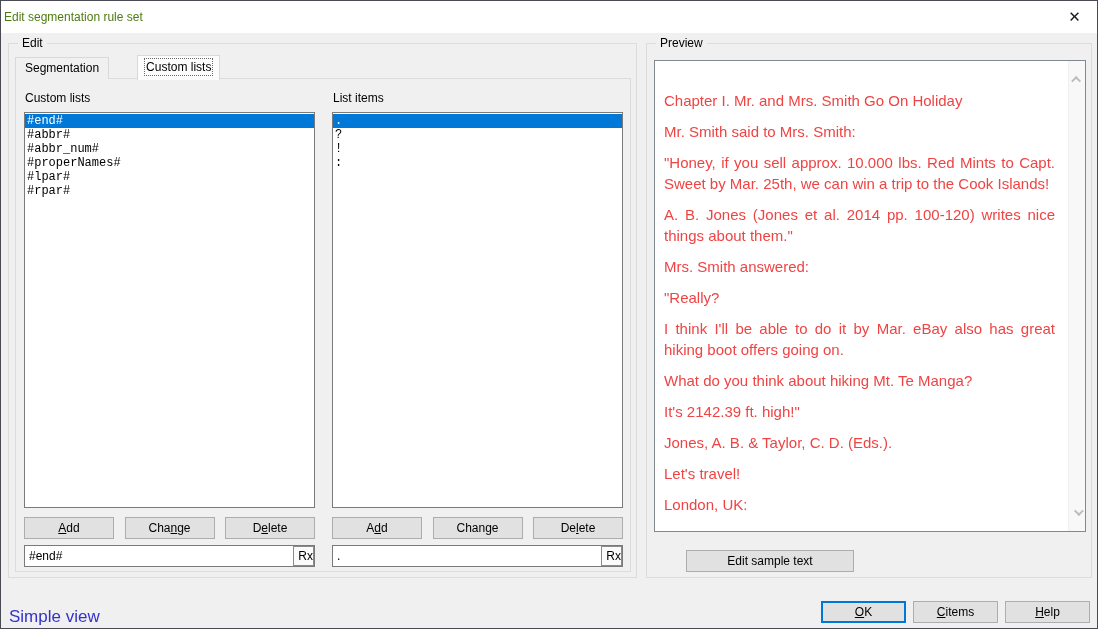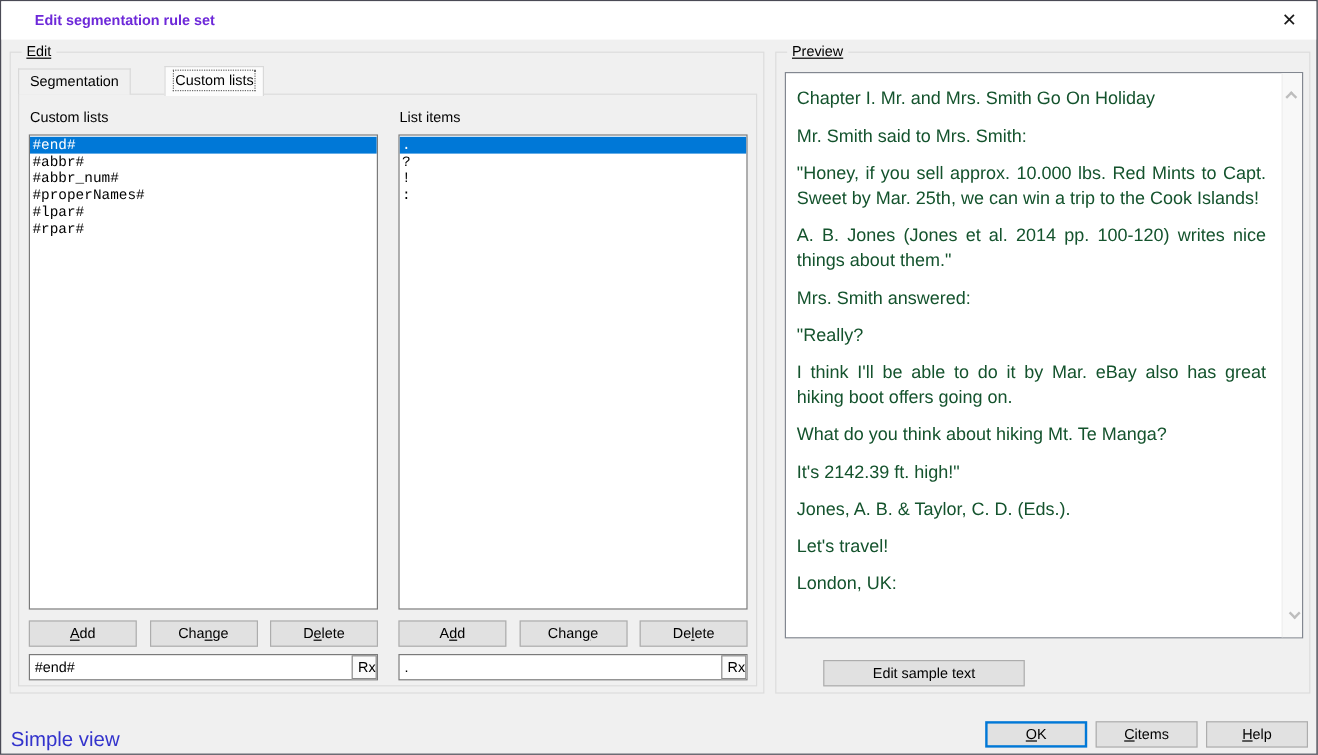--- a/index.html
+++ b/index.html
@@ -6,32 +6,32 @@
   html,body { width:1098px; height:629px; background:#23232b; }
   body { font-family:"Liberation Sans", sans-serif; font-size:12px; color:#000; }
 
   .window {
     position:relative; width:1098px; height:629px;
     background:#f0f0f0; border:1px solid #4a4a55; overflow:hidden;
   }
 
   
   .titlebar { position:absolute; left:0; top:0; right:0; height:32px; background:#ffffff; }
-  .title-text { position:absolute; left:28px; top:0; line-height:32px; font-size:12px; color:#6d28d9;font-weight:bold; }
+  .title-text { position:absolute; left:3px; top:0; line-height:32px; font-size:12px; color:#4d7c0f; }
   .close-btn {
     position:absolute; right:0; top:0; width:45px; height:31px;
     display:flex; align-items:center; justify-content:center;
     font-size:15px; font-weight:300; color:#1a1a1a; cursor:default;
   }
 
   
   .groupbox { position:absolute; border:1px solid #dcdcdc; }
   .groupbox > .gb-label {
     position:absolute; top:-8px; left:9px; background:#f0f0f0; padding:0 4px;
-    font-size:12px; color:#000; line-height:14px;text-decoration:underline;
+    font-size:12px; color:#000; line-height:14px;
   }
   .gb-edit    { left:7px;   top:42px; width:629px; height:535px; }
   .gb-preview { left:645px; top:42px; width:446px; height:535px; }
 
   
   .tabs { position:absolute; left:6px; top:10px; display:flex; align-items:flex-end; height:25px; z-index:2;gap:28px; }
   .tab {
     padding:3px 9px 4px 9px; border:1px solid #d9d9d9; border-bottom:none;
     background:#f0f0f0; margin-right:0; position:relative; cursor:default;
   }
@@ -85,21 +85,21 @@
     display:flex; align-items:center; justify-content:flex-end; font-size:12px; cursor:default;
   }
 
   
   .preview-box {
     position:absolute; left:7px; top:16px; width:432px; height:472px;
     background:#fff; border:1px solid #828790; display:flex;
   }
   .preview-text {
     flex:1; padding:11px 13px 0 9px; overflow:hidden;
-    font-size:15px; line-height:21px; color:#14532d; text-align:justify;
+    font-size:15px; line-height:21px; color:#ef4444; text-align:justify;margin-top:18px;
   }
   .preview-text p { margin-bottom:10px; }
   .scrollbar {
     width:17px; background:#f8f8f8; position:relative; border-left:1px solid #efefef;
   }
   .sb-arrow { position:absolute; left:0; width:17px; height:17px; display:flex; align-items:center; justify-content:center; }
   .sb-up   { top:10px; }
   .sb-down { bottom:10px; }
   .chev { width:7px; height:7px; border-left:2px solid #bdbdbd; border-top:2px solid #bdbdbd; }
   .chev-up   { transform:rotate(45deg) translateY(2px); }

